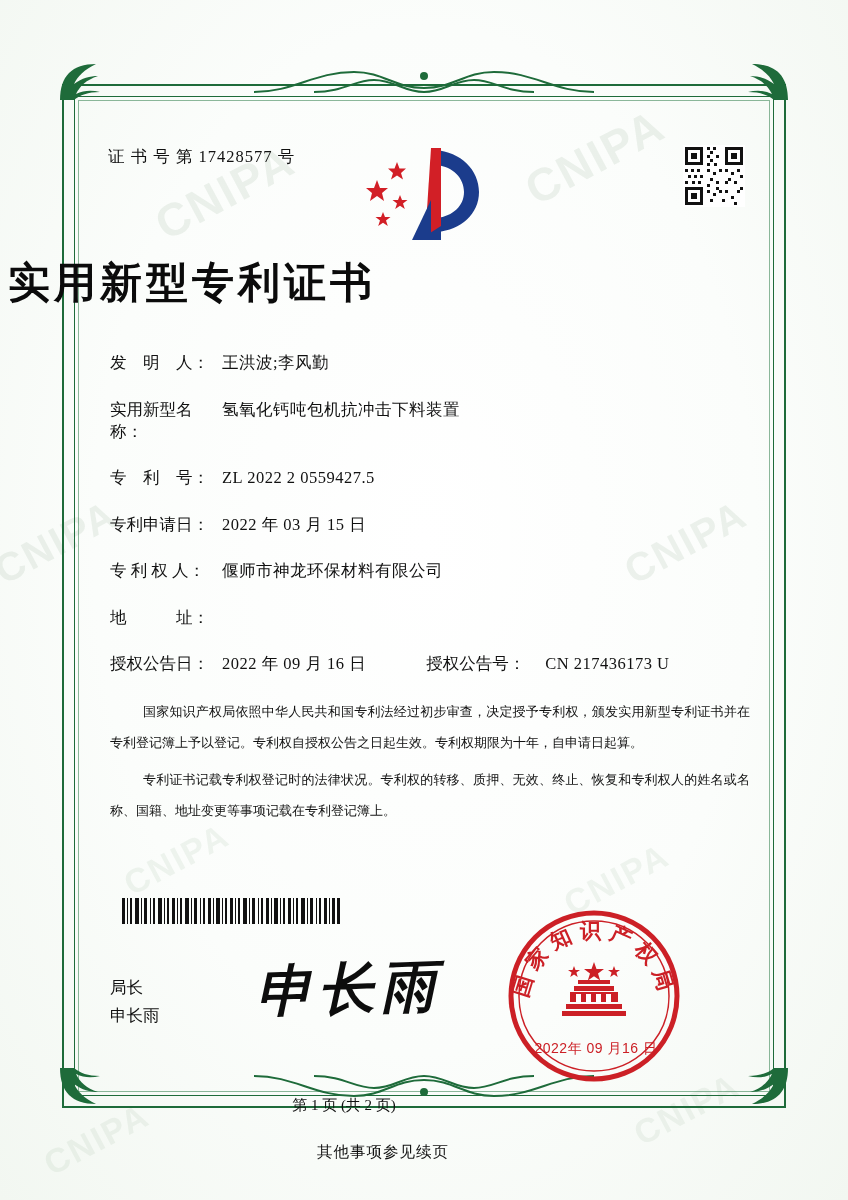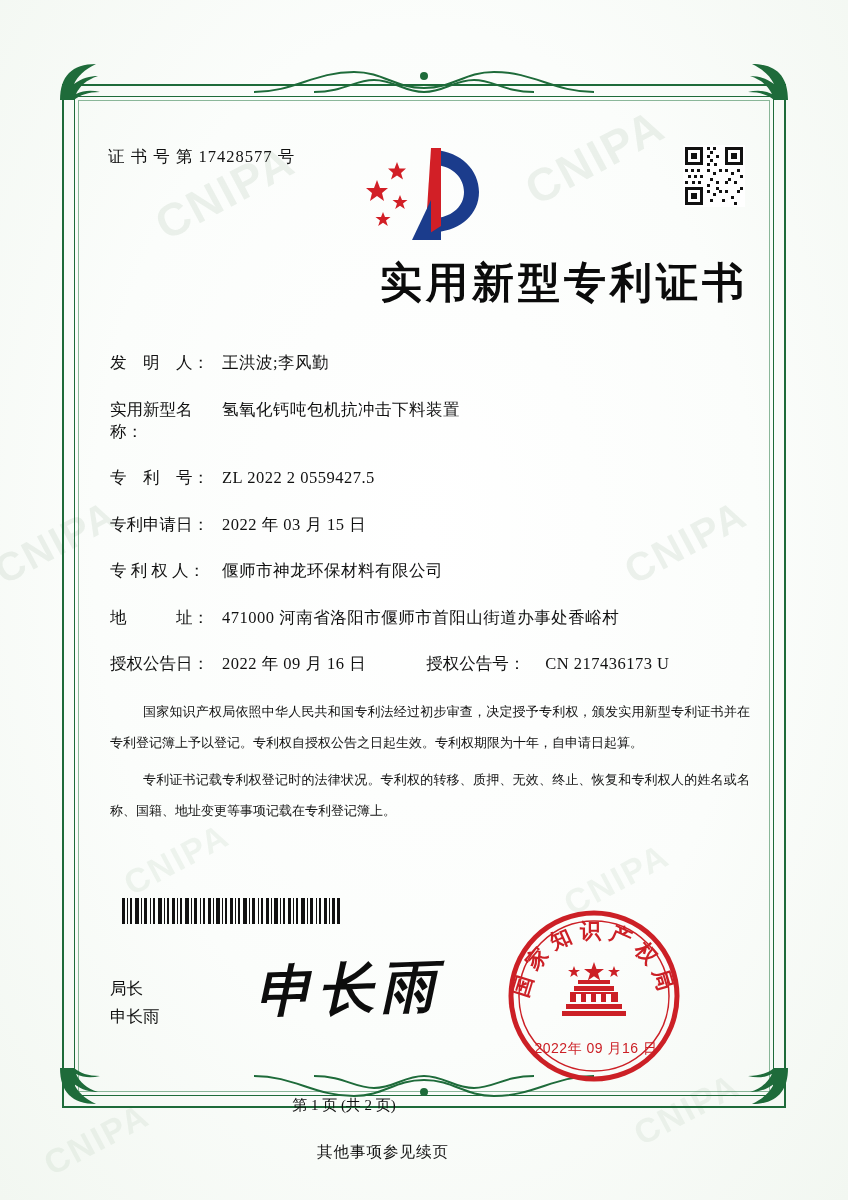--- a/index.html
+++ b/index.html
@@ -68,21 +68,21 @@
     position:absolute;left:108px;top:146px;
     font-size:16.5px;color:#111;letter-spacing:1px;
   }
   .qr{
     position:absolute;left:683px;top:145px;width:62px;height:62px;
   }
   .logo{
     position:absolute;left:357px;top:140px;width:140px;height:110px;
   }
   .title{
-    position:absolute;left:0;top:255px;width:748px;text-align:right;
+    position:absolute;left:8px;top:255px;width:748px;text-align:left;
     font-size:42px;font-weight:700;color:#0b0b0b;letter-spacing:4px;
     font-family:"Liberation Serif","DejaVu Serif",serif;
   }
 
   
   .fields{position:absolute;left:110px;top:352px;width:640px;}
   .row{display:flex;align-items:baseline;margin-bottom:24.5px;font-size:16.5px;color:#111;}
   .lab{width:112px;flex:none;letter-spacing:0px;}
   .val{flex:1;letter-spacing:.5px;}
   .row.two .val{flex:none;}
@@ -96,21 +96,21 @@
     text-align:justify;margin-bottom:6px;
   }
 
   
   .barcode{
     position:absolute;left:122px;top:898px;width:218px;height:26px;
   }
 
   
   .sig-label{
-    position:absolute;left:110px;top:975px;font-size:16.5px;color:#111;line-height:28px;
+    position:absolute;left:110px;top:975px;font-size:16.5px;color:#111;line-height:28px;font-family:Liberation Mono, monospace;
   }
   .sig-script{
     position:absolute;left:256px;top:952px;
     font-size:56px;color:#0d0d0d;
     font-family:"Liberation Serif","DejaVu Serif",serif;
     font-style:italic;font-weight:700;letter-spacing:6px;
     transform:rotate(-2deg);
   }
   
   .seal{position:absolute;left:506px;top:908px;width:176px;height:176px;}
@@ -283,21 +283,20 @@
     <div class="row">
       <span class="lab">专利申请日：</span>
       <span class="val">2022 年 03 月 15 日</span>
     </div>
     <div class="row">
       <span class="lab">专 利 权 人：</span>
       <span class="val">偃师市神龙环保材料有限公司</span>
     </div>
     <div class="row">
       <span class="lab">地　　　址：</span>
-      <span class="val">471000 河南省洛阳市偃师市首阳山街道办事处香峪村</span>
     </div>
     <div class="row two">
       <span class="lab">授权公告日：</span>
       <span class="val">2022 年 09 月 16 日</span>
       <span class="gap"></span>
       <span class="lab2">授权公告号：</span>
       <span class="val" style="margin-left:20px">CN 217436173 U</span>
     </div>
   </div>
 

